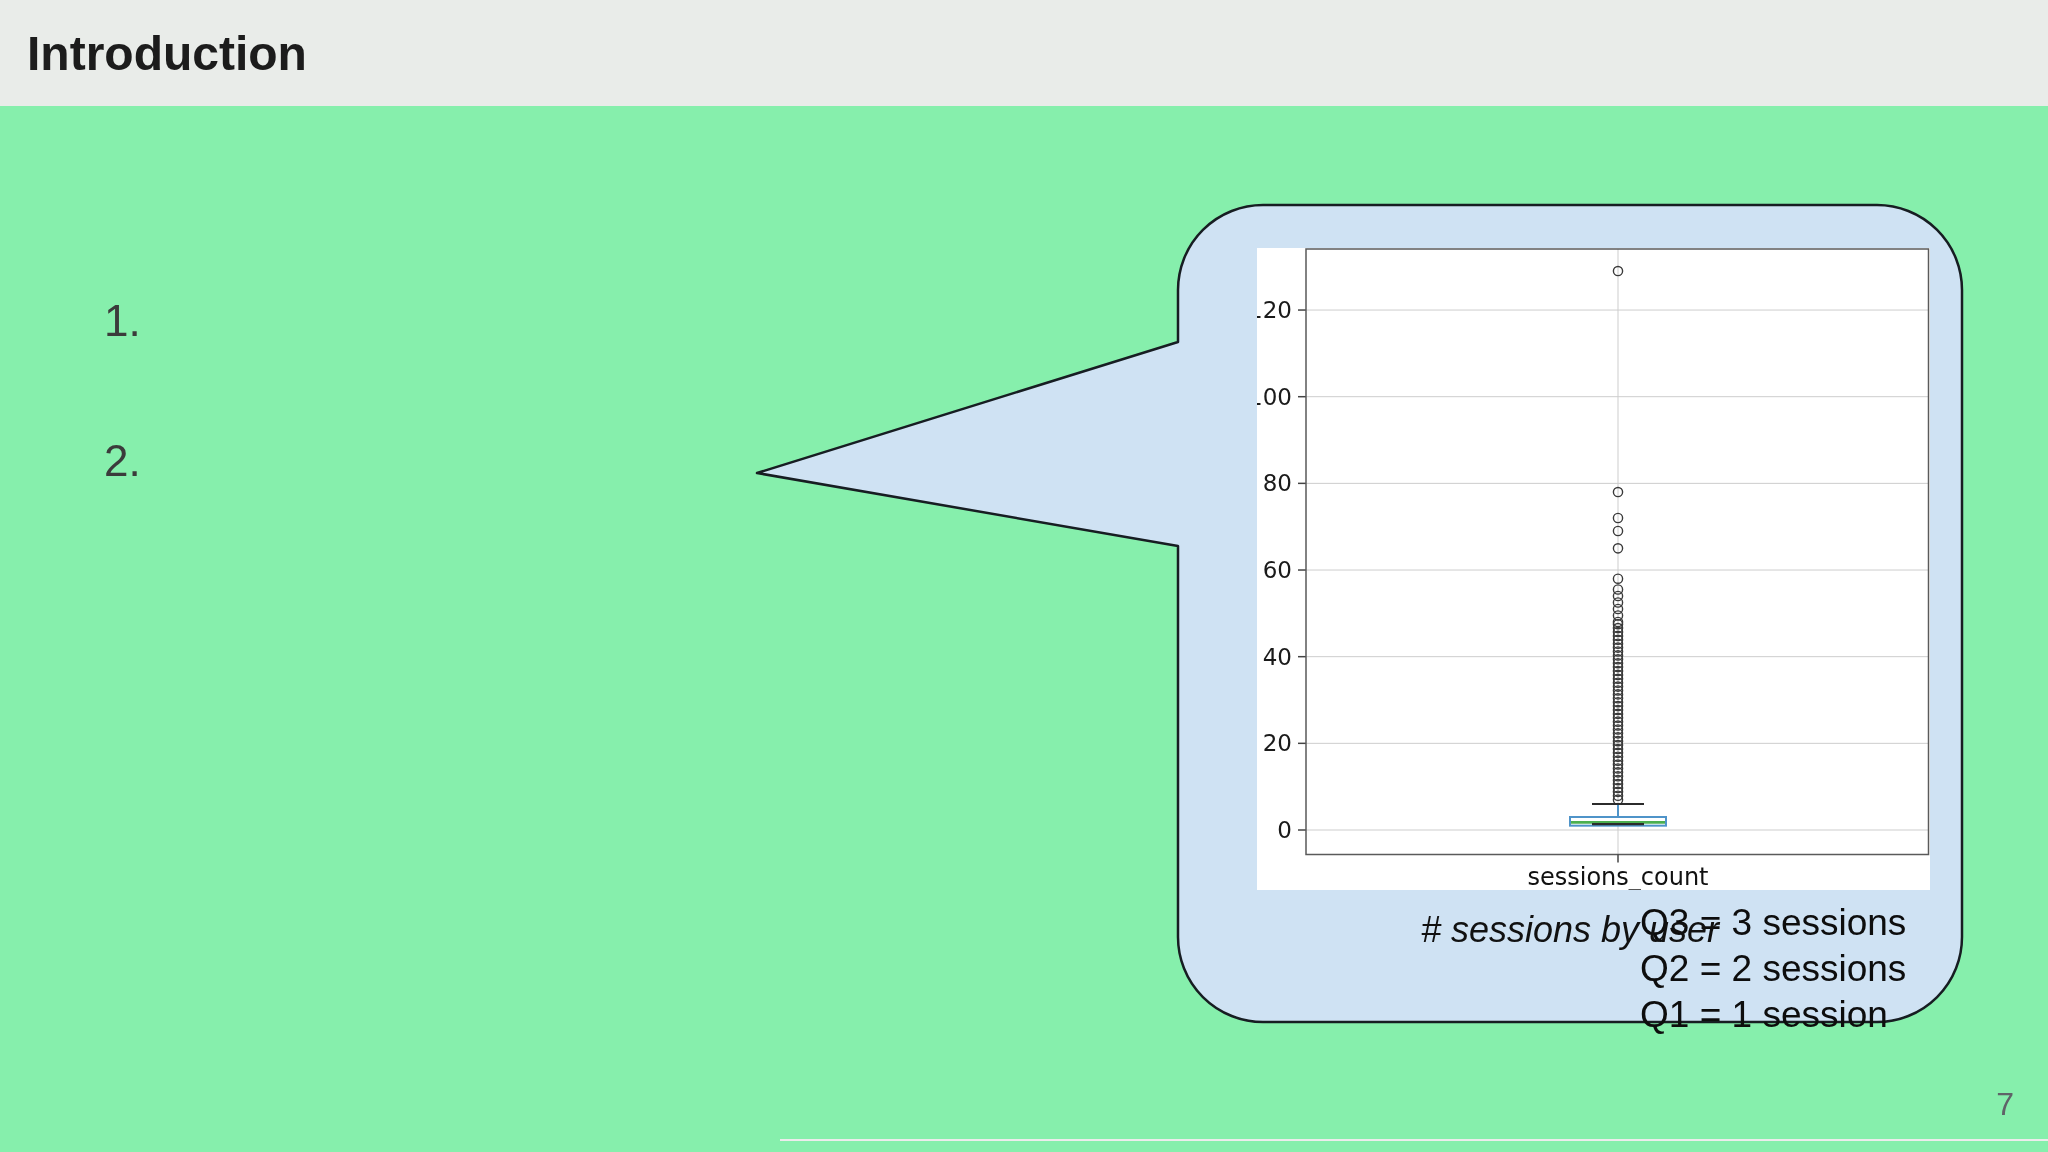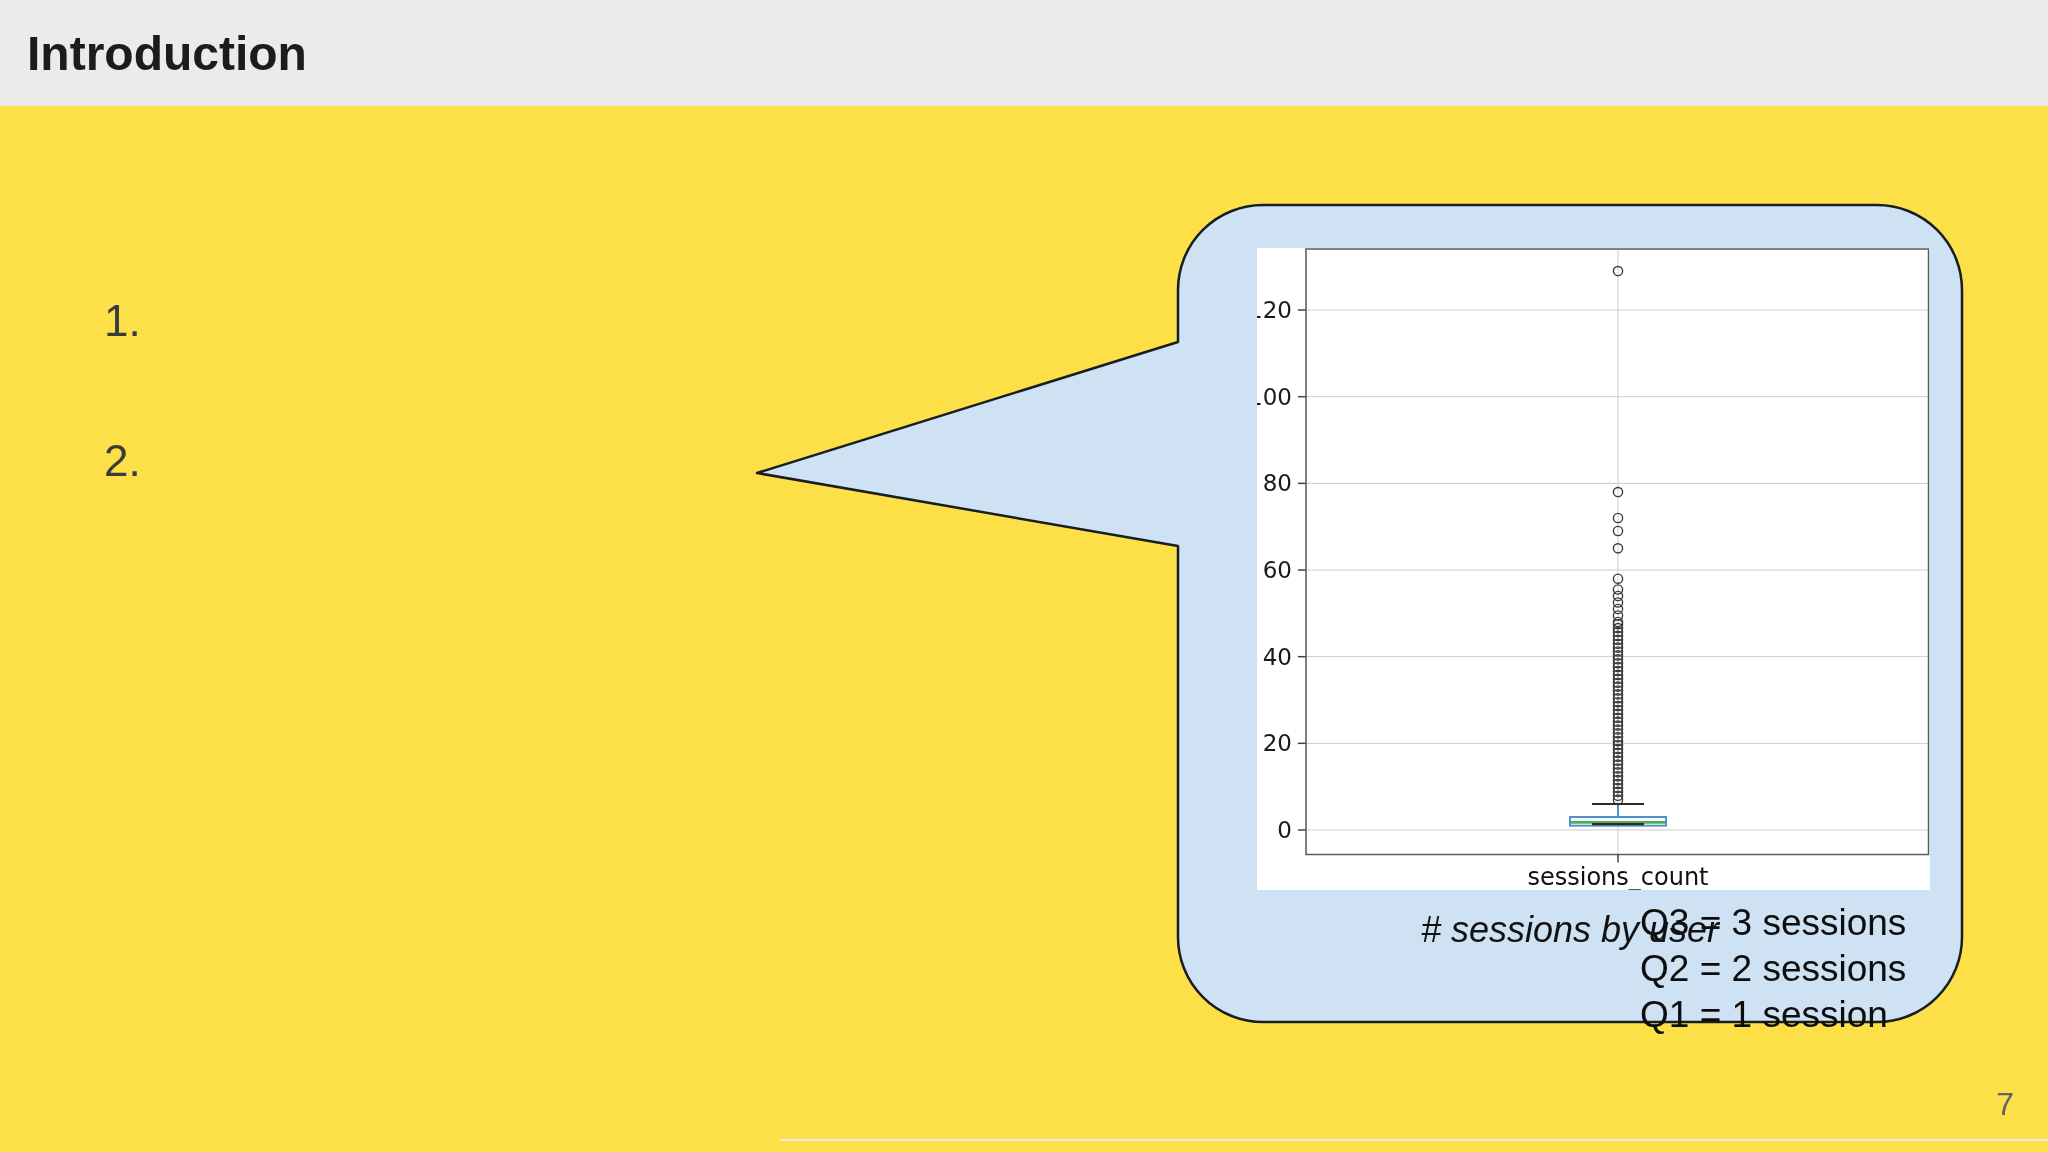--- a/index.html
+++ b/index.html
@@ -1,17 +1,17 @@
 <!DOCTYPE html>
 <html><head>
 <meta charset="utf-8">
 <style>
   html,body{margin:0;padding:0;background:#ffffff;}
   .page{position:relative;width:2048px;height:1152px;overflow:hidden;
-        font-family:"Liberation Sans",sans-serif;background:#fde047;}
+        font-family:"Liberation Sans",sans-serif;background:#86efac;}
   .header-band{position:absolute;left:0;top:0;width:2048px;height:106px;
         background:#e9ece9;display:flex;align-items:center;}
   .header-title{margin:0;padding-left:27px;font-size:48px;font-weight:bold;color:#1c1c1c;letter-spacing:0;}
   .slide-title{position:absolute;left:50px;top:126px;font-size:50px;font-weight:bold;
         color:#757575;letter-spacing:0.5px;white-space:nowrap;}
   .list-item{position:absolute;display:flex;color:#3b3b3b;font-size:44px;white-space:nowrap;}
   .list-item .num{width:97px;}
   .item-1{left:104px;top:296px;}
   .item-2{left:104px;top:436px;}
   .bubble-svg{position:absolute;left:740px;top:195px;width:1235px;height:840px;}

